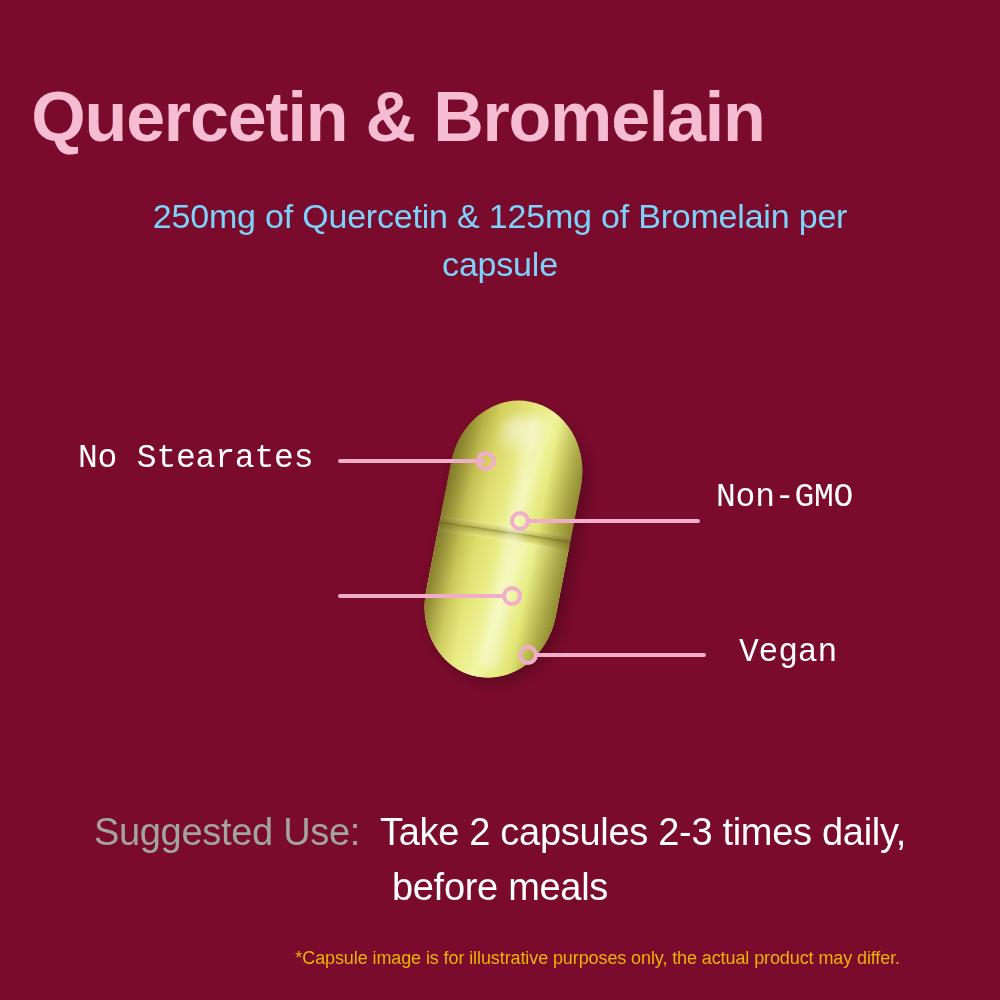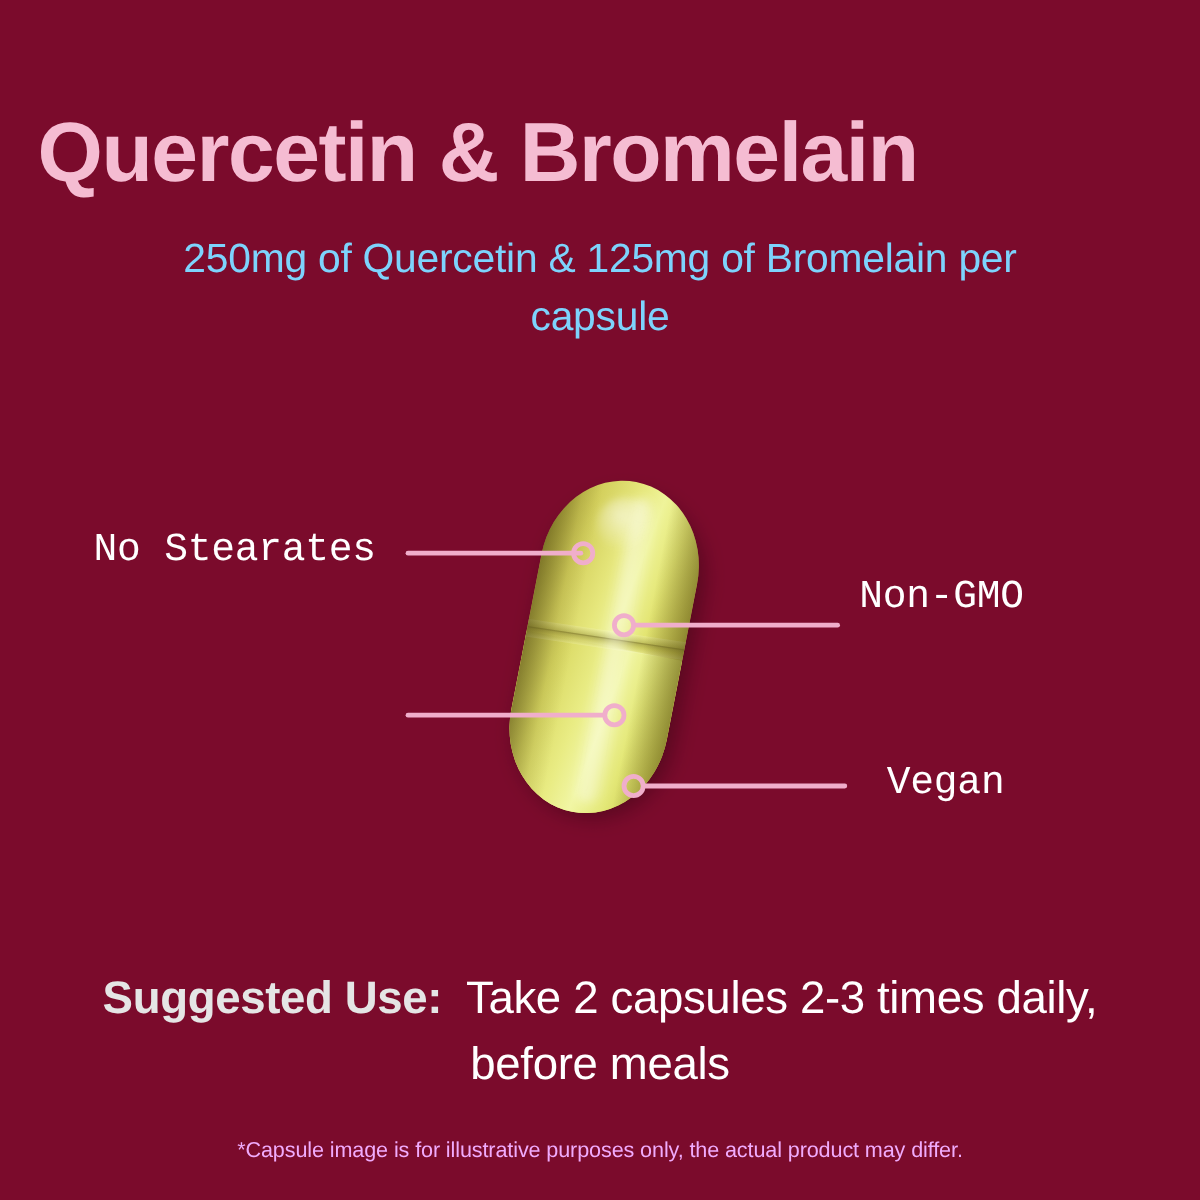--- a/index.html
+++ b/index.html
@@ -17,21 +17,21 @@
     height: 1000px;
     background: #7b0b2c;
     overflow: hidden;
     -webkit-font-smoothing: antialiased;
   }
 
   
   .title {
     position: absolute;
     left: 0;
-    top: 92px;
+    top: 82px;
     width: 796px;
     text-align: center;
     font-size: 70px;
     font-weight: 700;
     letter-spacing: -1.2px;
     color: #f5bcd2;
     line-height: 1;
     white-space: nowrap;
   }
   .subtitle {
@@ -215,31 +215,31 @@
     left: 60px;
     top: 805px;
     width: 880px;
     text-align: center;
     font-size: 38px;
     color: #ffffff;
     line-height: 1.45;
     letter-spacing: -0.3px;
   }
   .suggested .lead {
-    color: #e5e5e5;
-    font-weight: 700;
+    color: #a3a3a3;
+    font-weight: 400;
   }
   .footnote {
     position: absolute;
     left: 100px;
     top: 948px;
     width: 800px;
-    text-align: center;
+    text-align: right;
     font-size: 18px;
-    color: #f0abfc;
+    color: #eab308;
     letter-spacing: -0.1px;
   }
 </style>
 </head>
 <body>
 
 <div id="page">
 
   <div class="title">Quercetin &amp; Bromelain</div>
 

